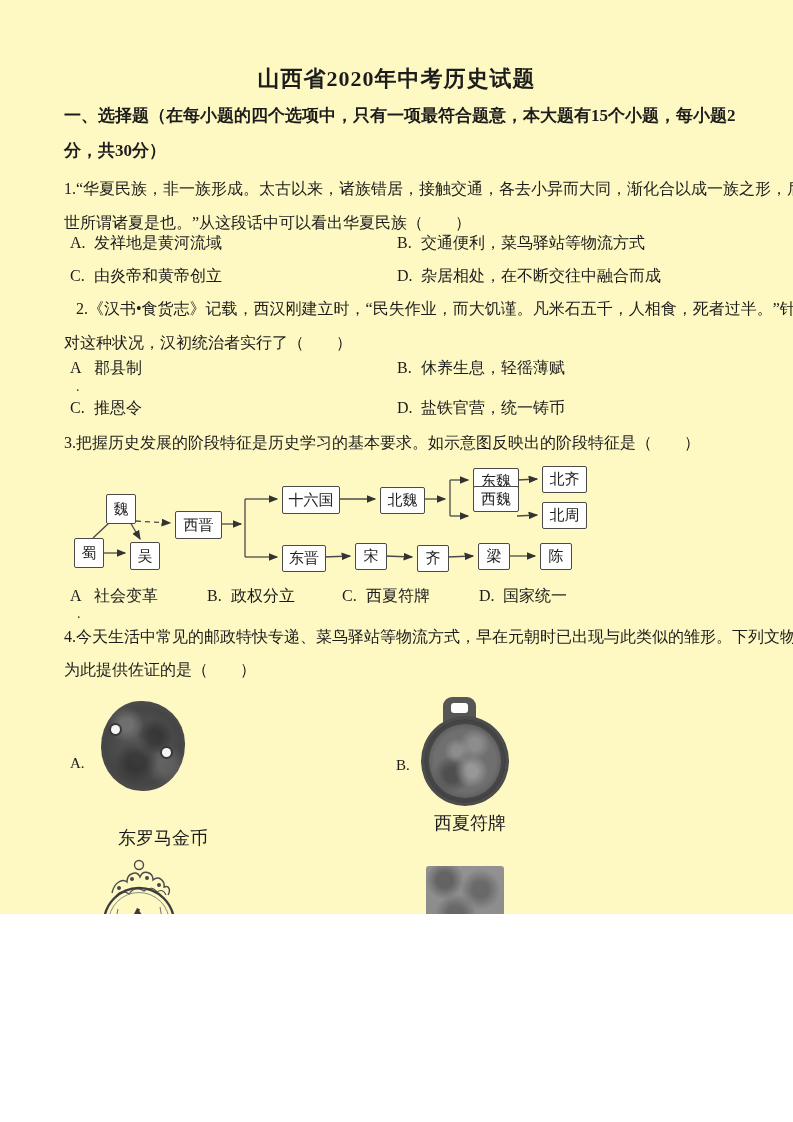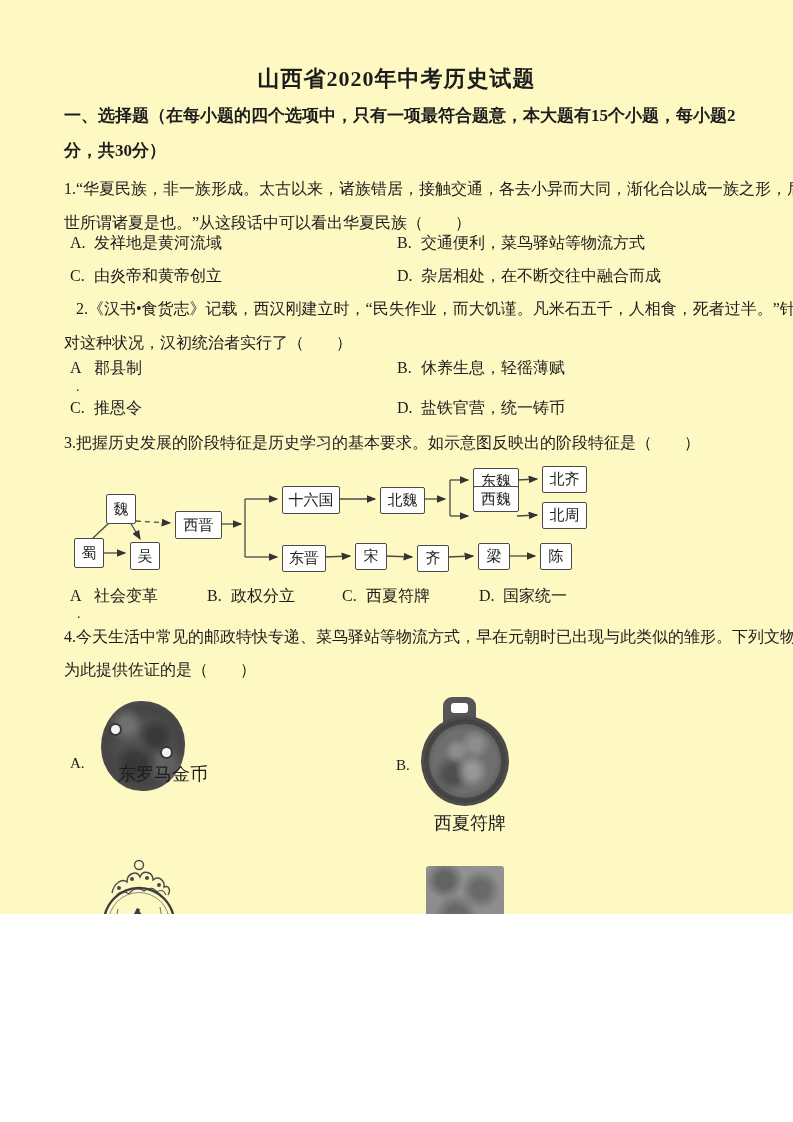--- a/index.html
+++ b/index.html
@@ -186,21 +186,21 @@
   </div>
 
   <div class="line" style="left:64px;top:626px">4.今天生活中常见的邮政特快专递、菜鸟驿站等物流方式，早在元朝时已出现与此类似的雏形。下列文物能</div>
   <div class="line" style="left:64px;top:659px">为此提供佐证的是（　　）</div>
 
   <div class="art-label" style="left:70px;top:755px">A.</div>
   <div class="coin">
     <span class="coin-hole" style="left:12%;top:27%"></span>
     <span class="coin-hole" style="left:73%;top:52%"></span>
   </div>
-  <div class="art-caption" style="left:98px;top:762px">东罗马金币</div>
+  <div class="art-caption" style="left:98px;top:826px">东罗马金币</div>
 
   <div class="art-label" style="left:396px;top:757px">B.</div>
   <div class="pendant-loop">
     <span class="pendant-loop-hole"></span>
   </div>
   <div class="pendant-disc"></div>
   <div class="art-caption" style="left:405px;top:811px">西夏符牌</div>
 
   <div class="art-label" style="left:70px;top:913px">C.</div>
   <div class="tally">

